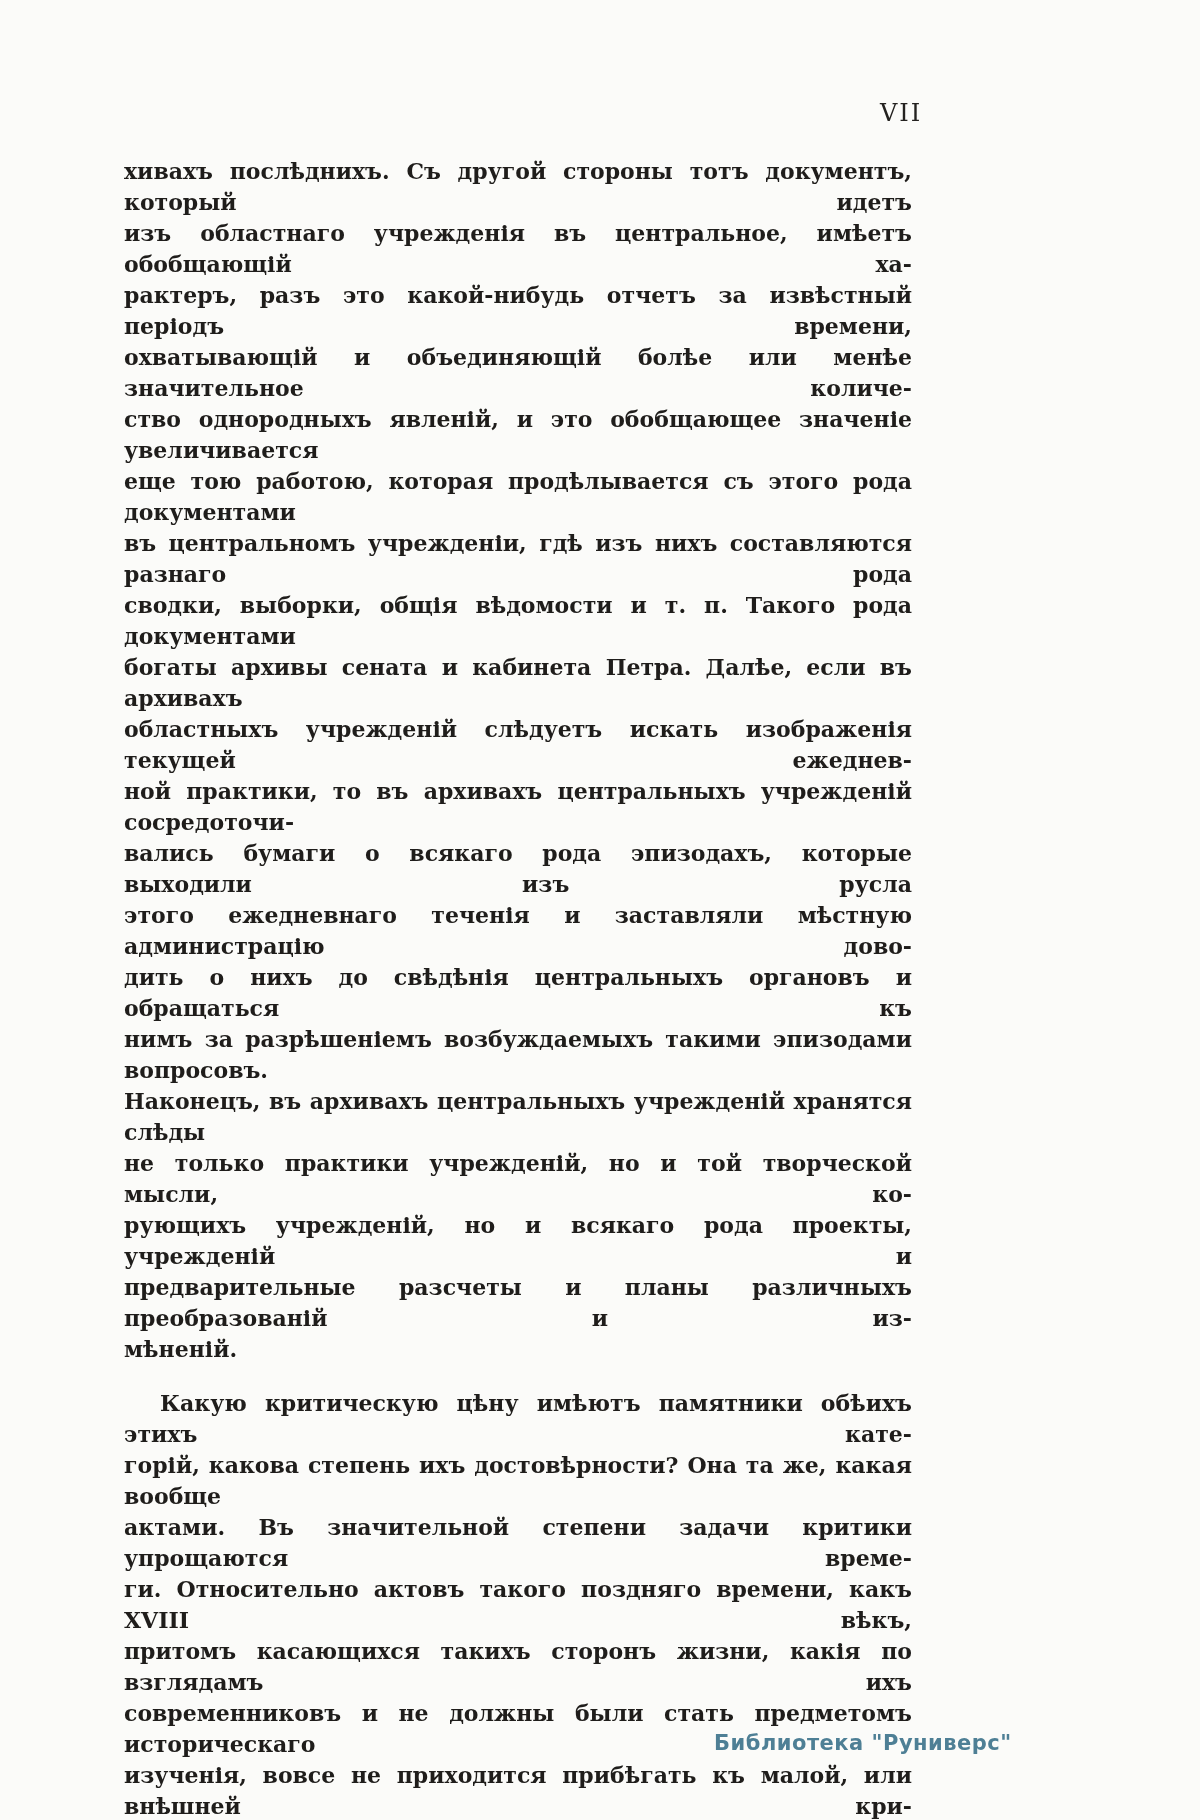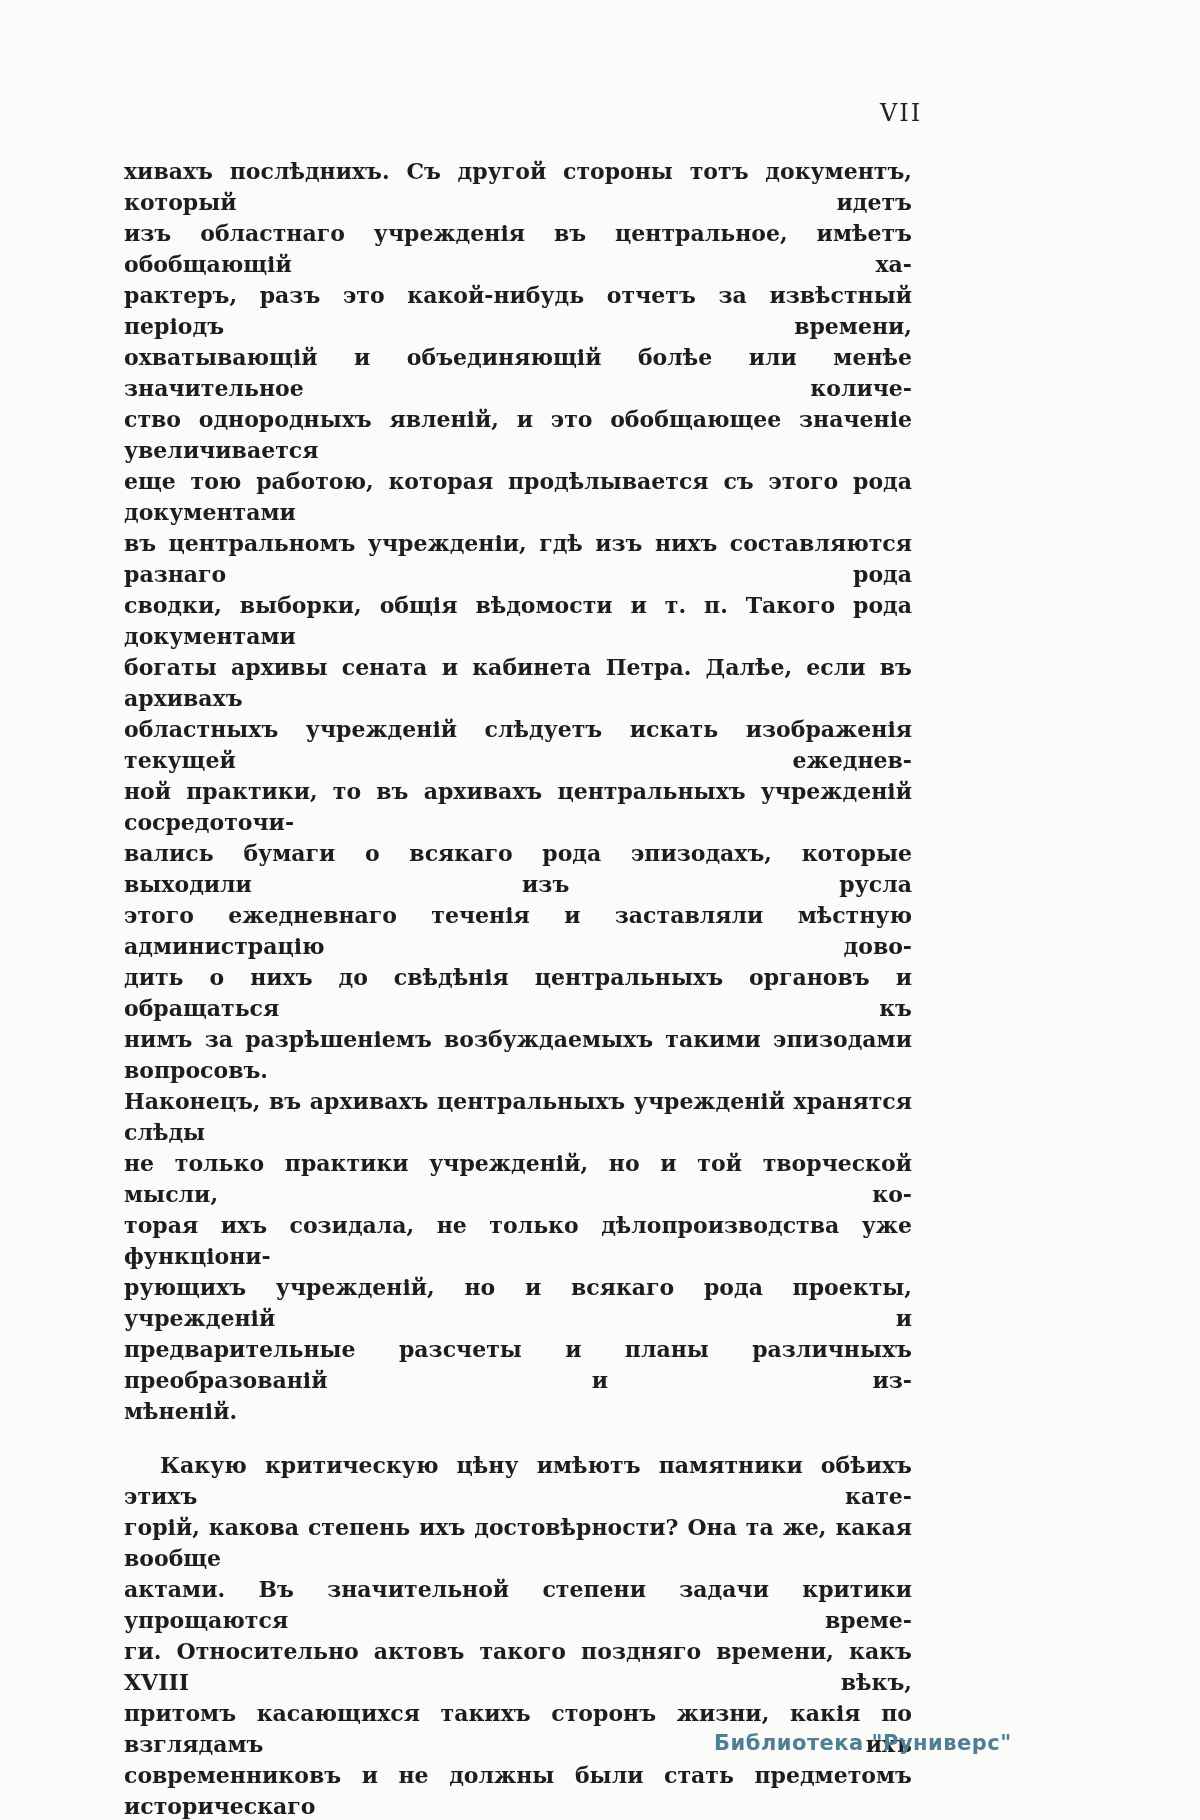--- a/index.html
+++ b/index.html
@@ -79,21 +79,20 @@
         <div class="line">сводки, выборки, общія вѣдомости и т. п. Такого рода документами</div>
         <div class="line">богаты архивы сената и кабинета Петра. Далѣе, если въ архивахъ</div>
         <div class="line">областныхъ учрежденій слѣдуетъ искать изображенія текущей ежеднев-</div>
         <div class="line">ной практики, то въ архивахъ центральныхъ учрежденій сосредоточи-</div>
         <div class="line">вались бумаги о всякаго рода эпизодахъ, которые выходили изъ русла</div>
         <div class="line">этого ежедневнаго теченія и заставляли мѣстную администрацію дово-</div>
         <div class="line">дить о нихъ до свѣдѣнія центральныхъ органовъ и обращаться къ</div>
         <div class="line">нимъ за разрѣшеніемъ возбуждаемыхъ такими эпизодами вопросовъ.</div>
         <div class="line">Наконецъ, въ архивахъ центральныхъ учрежденій хранятся слѣды</div>
         <div class="line">не только практики учрежденій, но и той творческой мысли, ко-</div>
-        <div class="line">торая ихъ созидала, не только дѣлопроизводства уже функціони-</div>
         <div class="line">рующихъ учрежденій, но и всякаго рода проекты, учрежденій и</div>
         <div class="line">предварительные разсчеты и планы различныхъ  преобразованій и из-</div>
         <div class="line no-justify">мѣненій.</div>
       </div>
       <div class="paragraph">
         <div class="line indent">Какую критическую цѣну имѣютъ памятники обѣихъ этихъ кате-</div>
         <div class="line">горій, какова степень ихъ достовѣрности? Она та же, какая вообще</div>
         <div class="line">актами. Въ значительной степени задачи критики упрощаются време-</div>
         <div class="line">ги. Относительно актовъ такого поздняго времени, какъ XVIII вѣкъ,</div>
         <div class="line">притомъ касающихся такихъ сторонъ жизни, какія по взглядамъ ихъ</div>

